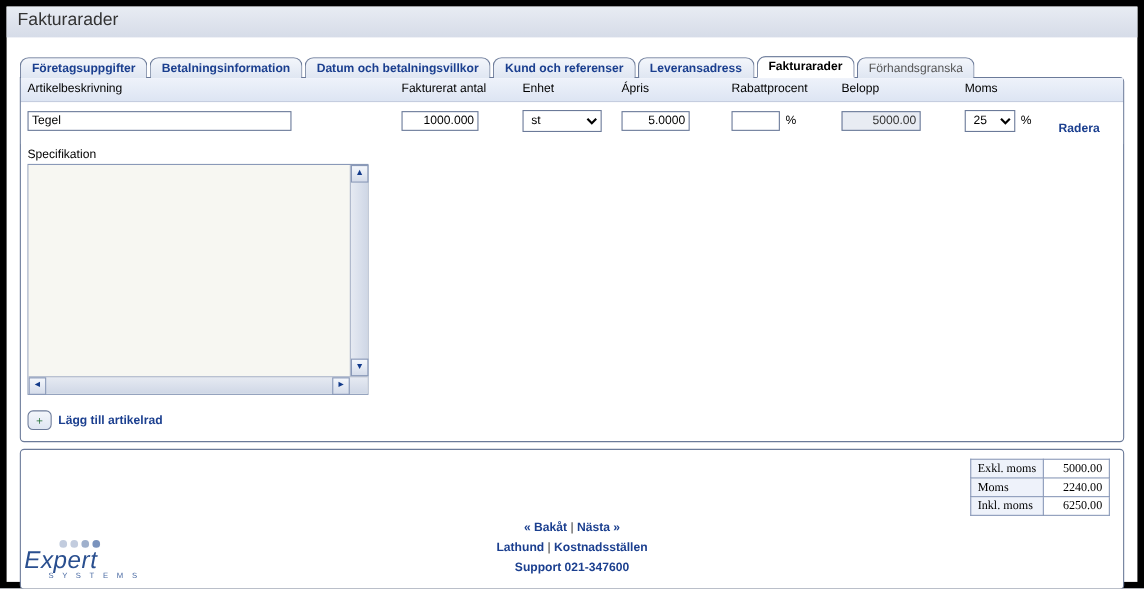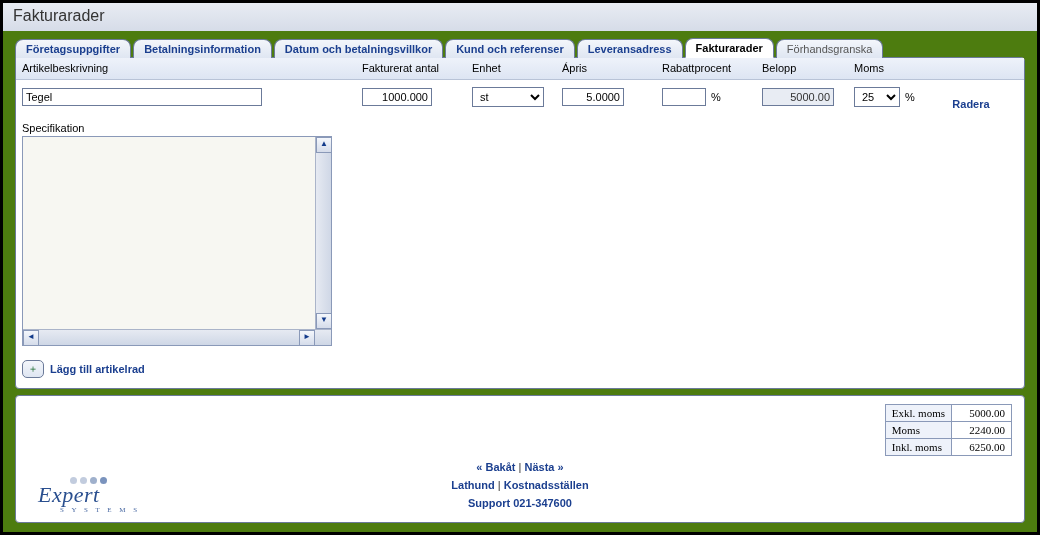--- a/index.html
+++ b/index.html
@@ -6,35 +6,35 @@
   body {
     margin: 0;
     font-family: Verdana, Tahoma, Arial, sans-serif;
     font-size: 11px;
     background: #b8c3d7;
     color: #000;
   }
   .window {
     width: 1040px;
     height: 535px;
-    background: #4d7c0f;
-    border: 3px solid #000000;
+    background: #ffffff;
+    border: 6px solid #000000;
     position: relative;
   }
   .titlebar {
     padding: 4px 10px 6px 10px;
     font-size: 16px;
     color: #333;
     background: linear-gradient(#e8ecf3, #d6dce8);
   }
   .tabs-row {
     display: flex;
     align-items: flex-end;
     padding: 0 12px;
-    margin-top: 6px;
+    margin-top: 16px;
     position: relative;
     z-index: 2;
   }
   .tab {
     border: 1px solid #6b7a99;
     border-bottom: none;
     border-top-left-radius: 8px;
     border-top-right-radius: 8px;
     padding: 3px 10px 3px 10px;
     margin-right: 2px;
@@ -82,21 +82,21 @@
     display: flex;
     align-items: center;
     padding: 4px 6px 8px 6px;
     background: #fff;
   }
   .col-desc { width: 340px; }
   .col-qty  { width: 110px; text-align: left; }
   .col-unit { width: 90px; }
   .col-price{ width: 100px; }
   .col-reb  { width: 100px; }
-  .col-amt  { width: 92px; }
+  .col-amt  { width: 112px; }
   .col-vat  { width: 70px; }
   .col-del  { flex: 1; text-align: center; margin-top: 14px; }
   input.txt, select.sel {
     font-family: inherit;
     font-size: 11px;
     border: 1px solid #6b7a99;
     padding: 2px 3px;
     background: #fff;
   }
   input.ro { background: #e8ecf3; color: #333; }
@@ -214,23 +214,23 @@
     line-height: 18px;
   }
   .footer-links .plain {
     color: #1b3f8f;
   }
   .footer-links .sep {
     color: #333; font-weight: normal;
   }
   .logo {
     position: absolute;
-    left: 22px;
+    left: 3px;
     bottom: 8px;
-    font-family: Liberation Serif, serif;
+    font-family: Liberation Sans, sans-serif;
     color: #2a4f8f;
   }
   .logo .dots {
     display: flex; gap: 3px; margin-left: 32px; margin-bottom: -2px;
   }
   .logo .dot { width: 7px; height: 7px; border-radius: 50%; background: #c2ccde; }
   .logo .dot.d2 { background: #9fb0cc; }
   .logo .dot.d3 { background: #7a93bd; }
   .logo .brand { font-size: 22px; font-style: italic; letter-spacing: 0.5px; }
   .logo .sub { font-size: 7px; letter-spacing: 3px; color: #4a6aa3; margin-left: 22px; margin-top: -2px; }

